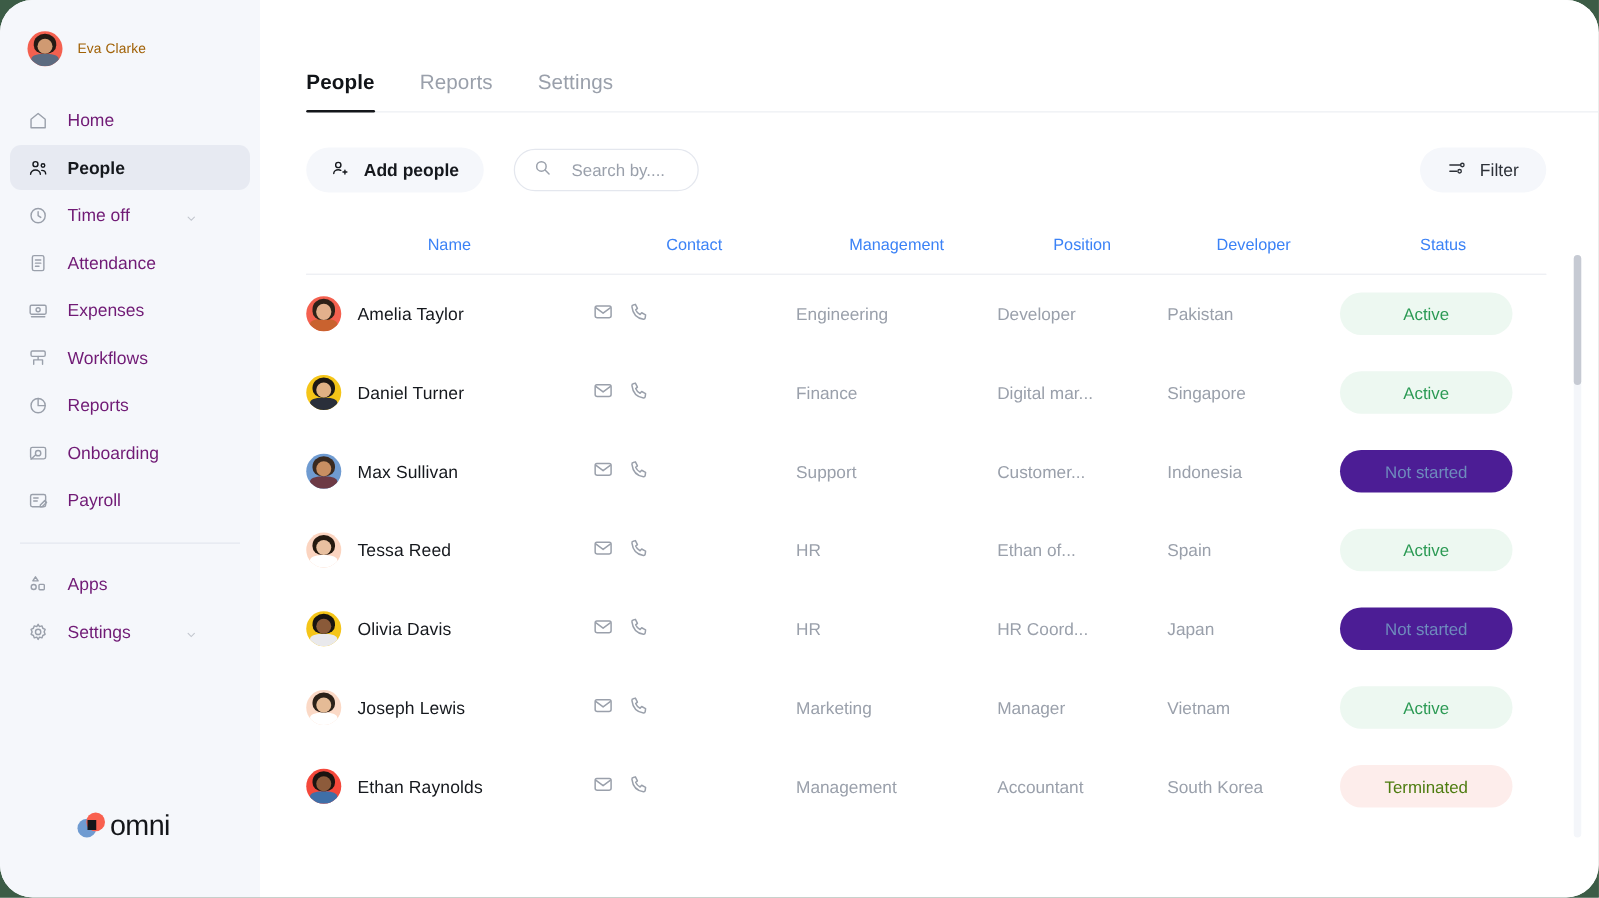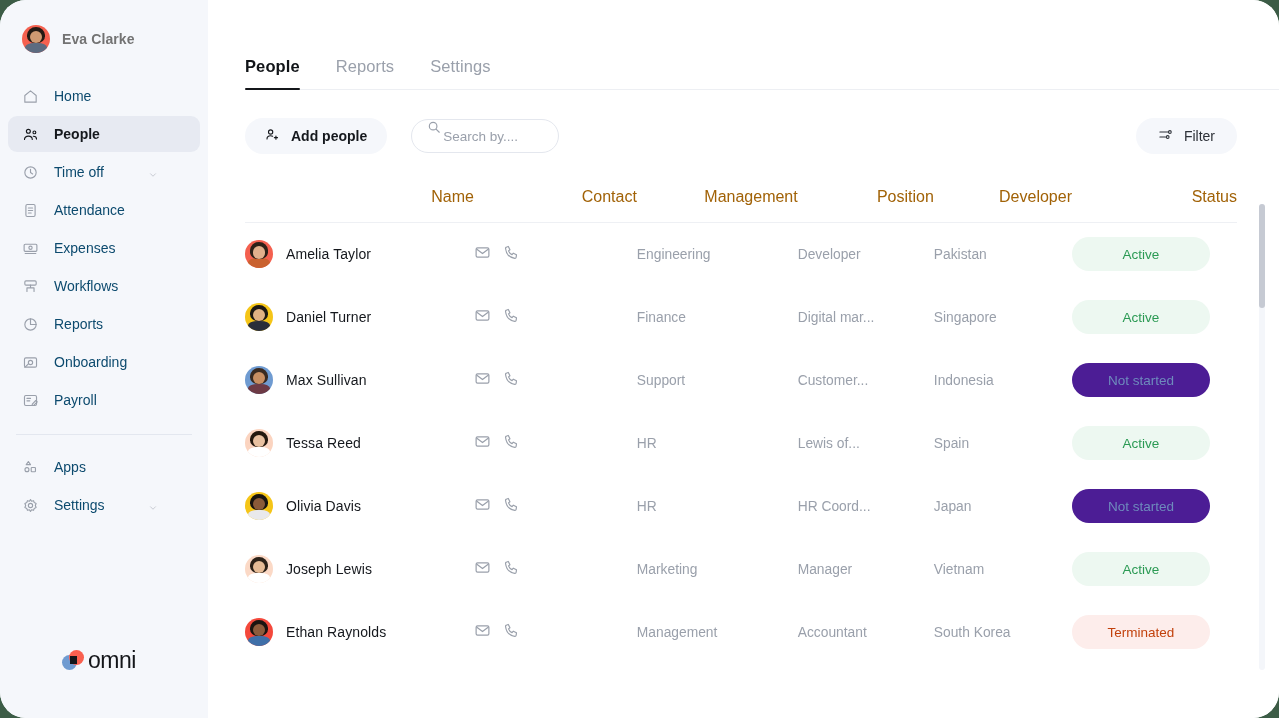--- a/index.html
+++ b/index.html
@@ -37,34 +37,34 @@
     margin-bottom: 18px;
   }
   .avatar-round {
     width: 28px; height: 28px;
     border-radius: 50%;
     flex: 0 0 28px;
     position: relative;
     overflow: hidden;
   }
   .profile-name {
-    font-size: 14px;
-    font-weight: bold;
-    color: #737373;
+    font-size: 11px;
+    font-weight: normal;
+    color: #a16207;
     letter-spacing: .1px;
   }
   .nav { display: flex; flex-direction: column; gap: 2px; padding: 0 8px; }
   .nav-item {
     display: flex;
     align-items: center;
     gap: 15px;
     height: 36px;
     padding: 0 14px;
     border-radius: 9px;
-    color: #0c4a6e;
+    color: #701a75;
     font-size: 14px;
     cursor: pointer;
     position: relative;
   }
   .nav-item .ico { width: 17px; height: 17px; flex: 0 0 17px; display:flex; align-items:center; justify-content:center; }
   .nav-item .ico svg { width: 17px; height: 17px; display: block; }
   .nav-item.active {
     background: #e7eaf2;
     color: #15181d;
     font-weight: bold;
@@ -164,21 +164,21 @@
     border: none;
     border-radius: 18px;
     font-size: 14px;
     font-weight: bold;
     color: #15181d;
     cursor: pointer;
     font-family: inherit;
   }
   .btn-add svg { width: 15px; height: 15px; }
   .search-box {
-    display: flex; gap: 2px;
+    display: flex; align-items: center; gap: 16px;
     height: 34px;
     width: 148px;
     margin-left: 24px;
     padding: 0 15px;
     border: 1px solid #e4e7ee;
     border-radius: 18px;
     background: #fff;
   }
   .search-box svg { width: 14px; height: 14px; flex: 0 0 14px; }
   .search-input {
@@ -202,24 +202,24 @@
     color: #2d3138;
     cursor: pointer;
     font-family: inherit;
   }
   .btn-filter svg { width: 15px; height: 15px; }
 
   
   .table-wrap { margin-top: 32px; position: relative; padding-right: 42px; flex: 1; }
   .table { width: 100%; border-collapse: collapse; table-layout: fixed; }
   .table th {
-    text-align: right;
-    font-size: 16px;
+    text-align: center;
+    font-size: 13px;
     font-weight: normal;
-    color: #a16207;
+    color: #3b82f6;
     padding: 0 0 16px 0;
     border-bottom: 1px solid #eef0f4;
   }
   .table td {
     padding: 0;
     height: 63px;
     font-size: 13.8px;
     color: #9aa0ab;
     vertical-align: middle;
   }
@@ -241,21 +241,21 @@
     display: flex;
     align-items: center;
     justify-content: center;
     height: 34px;
     width: 138px;
     border-radius: 17px;
     font-size: 13.5px;
   }
   .badge.active { background: #edf8f1; color: #2b9a54; }
   .badge.notstarted { background: #4c1d95; color: #6e8bbd; }
-  .badge.terminated { background: #fdedeb; color: #c2410c; }
+  .badge.terminated { background: #fdedeb; color: #4d7c0f; }
 
   
   .face { position: absolute; left: 0; top: 0; width: 100%; height: 100%; }
   .face .hair {
     position: absolute; left: 18%; top: 8%; width: 64%; height: 58%;
     border-radius: 50% 50% 42% 42%;
     background: #2b2019;
   }
   .face .skin {
     position: absolute; left: 27%; top: 20%; width: 46%; height: 46%;
@@ -607,21 +607,21 @@
                   <span><svg viewBox="0 0 24 24" fill="none" stroke="currentColor" stroke-width="1.7" stroke-linecap="round" stroke-linejoin="round">
                       <rect x="3" y="5.5" width="18" height="13" rx="2"></rect>
                       <path d="m4 7.5 8 6 8-6"></path>
                     </svg></span>
                   <span><svg viewBox="0 0 24 24" fill="none" stroke="currentColor" stroke-width="1.7" stroke-linecap="round" stroke-linejoin="round">
                       <path d="M7.5 3.5 9.8 8l-2 1.7c.9 2.3 2.7 4.2 5 5.3l1.8-2 4.4 2.3-.4 3.4c-.2 1-1 1.6-2 1.5C9.6 19.3 4.6 14.2 3.6 6.3c-.1-1 .5-1.8 1.5-2z"></path>
                     </svg></span>
                 </div>
               </td>
               <td>HR</td>
-              <td>Lewis of...</td>
+              <td>Ethan of...</td>
               <td>Spain</td>
               <td>
                 <div class="badge active">Active</div>
               </td>
             </tr>
             <tr>
               <td>
                 <div class="person">
                   <div class="avatar-round" style="background:#f5c518">
                     <div class="face">

